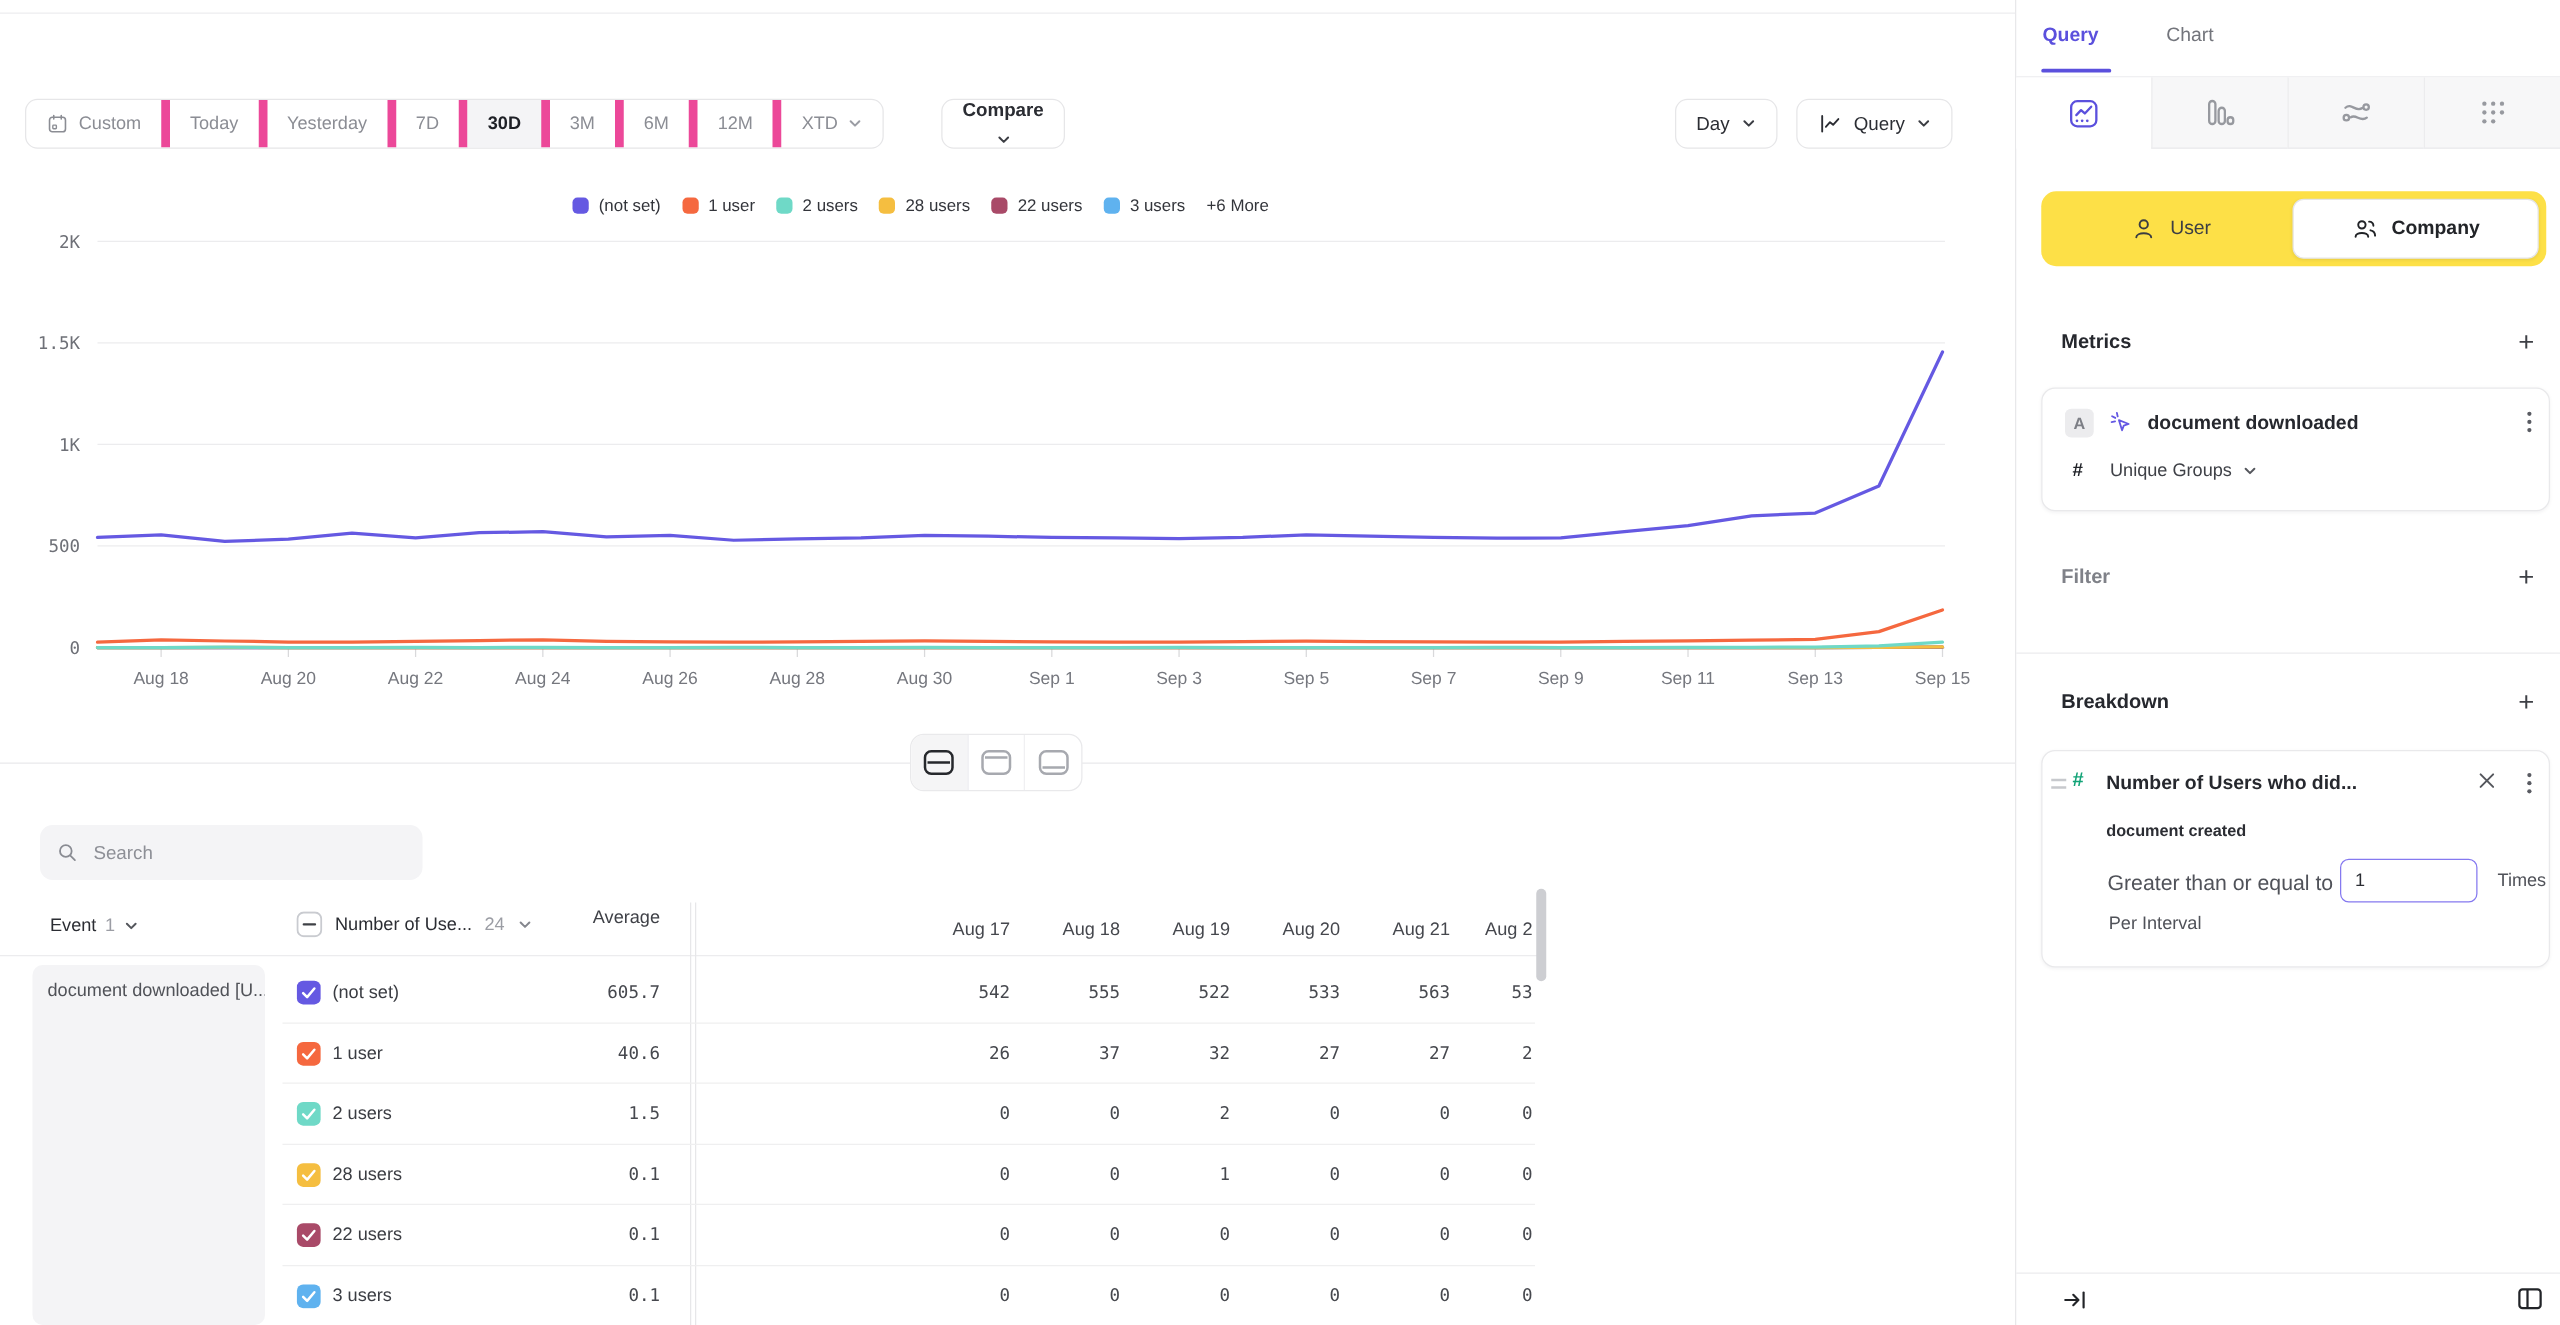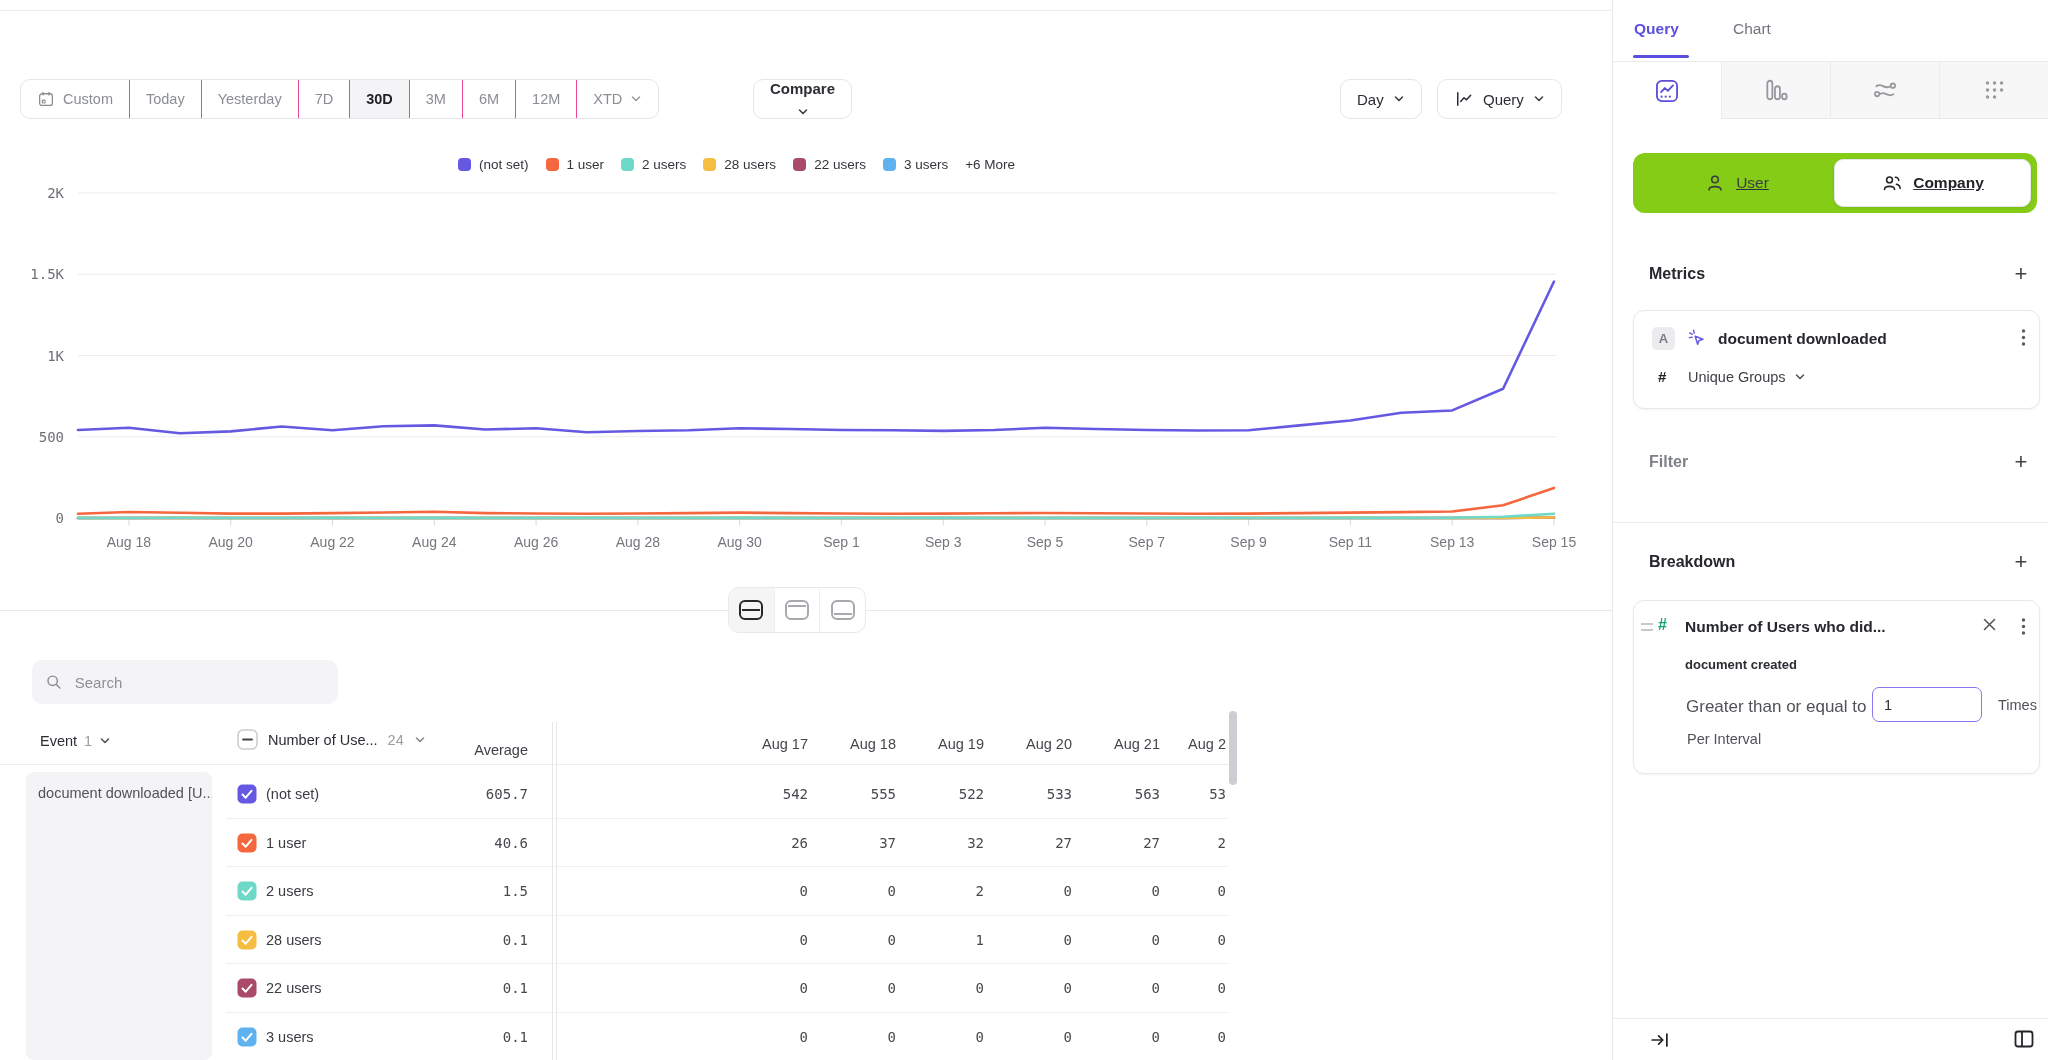--- a/index.html
+++ b/index.html
@@ -5,21 +5,21 @@
   html,body{margin:0;padding:0;background:#fff;}
   #app{position:relative;width:2048px;height:1060px;background:#fff;overflow:hidden;
        font-family:"Liberation Sans",sans-serif;color:#2f3138;}
   svg{display:block;}
   
   .hairline{position:absolute;top:10px;left:0;width:2048px;height:1px;background:#ededef;}
   
   .range-control{position:absolute;top:79px;left:20px;height:40px;display:flex;align-items:stretch;
       border:1px solid #e6e6e8;border-radius:10px;overflow:hidden;background:#fff;box-sizing:border-box;}
   .range-btn{display:flex;align-items:center;gap:8px;padding:0 16px;font-size:14.5px;color:#8b8d94;
-      border-right:1px solid #ec4899;cursor:default;white-space:nowrap;}
+      border-right:7px solid #ec4899;cursor:default;white-space:nowrap;}
   .range-btn:last-child{border-right:none;}
   .range-btn.active{background:#f4f4f6;color:#1e2026;font-weight:bold;}
   .btn{position:absolute;top:79px;height:40px;border:1px solid #e6e6e8;border-radius:10px;background:#fff;
       display:flex;align-items:center;gap:9px;font-size:15px;color:#2b2d33;padding:0 16px;box-sizing:border-box;}
   .btn.bold{font-weight:bold;flex-direction:column;}
   
   .legend{position:absolute;top:157px;left:458px;display:flex;gap:17px;align-items:center;
       font-size:13.5px;color:#33353b;}
   .legend-item{display:flex;align-items:center;}
   .legend-item .sw{width:13px;height:13px;border-radius:4px;margin-right:8px;flex:none;}
@@ -44,21 +44,21 @@
   .search input{border:none;background:transparent;outline:none;font-size:15px;color:#2b2d33;width:100%;
       font-family:"Liberation Sans",sans-serif;}
   .search input::placeholder{color:#8d8f96;}
   
   .mono{font-family:"DejaVu Sans Mono",monospace;}
   .thead{position:absolute;top:722px;left:0;width:1612px;height:43px;font-size:14.5px;color:#2b2d33;}
   .thead-line{position:absolute;top:764px;left:0;width:1236px;height:1px;background:#ececee;}
   .event-h{position:absolute;left:40px;top:11px;display:flex;gap:7px;align-items:center;}
   .count{color:#9b9da4;}
   .series-h{position:absolute;left:237px;top:7px;display:flex;gap:10px;align-items:center;}
-  .avg-h{position:absolute;left:420px;width:108px;top:20px;text-align:right;color:#3f4147;}
+  .avg-h{position:absolute;left:420px;width:108px;top:4px;text-align:right;color:#3f4147;}
   .dates{position:absolute;left:556px;top:0;width:672px;height:100%;overflow:hidden;}
   .dates-inner{display:flex;height:100%;align-items:center;}
   .dspacer{width:184px;flex:none;}
   .dcell{width:88px;flex:none;text-align:right;padding-right:20px;box-sizing:border-box;color:#45474d;white-space:nowrap;}
   .dcell:last-child{padding-right:42px;width:88px;}
   .vsep1{position:absolute;top:722px;left:552px;width:1px;height:338px;background:#e7e7e9;}
   .vsep2{position:absolute;top:722px;left:556px;width:1px;height:338px;background:#e7e7e9;}
   .tbody{position:absolute;top:765px;left:0;width:1612px;height:295px;overflow:hidden;}
   .event-cell{position:absolute;left:26px;top:7px;width:186px;height:288px;background:#f4f4f6;border-radius:8px;
       padding:13px 12px;font-size:14.5px;color:#505258;box-sizing:border-box;white-space:nowrap;overflow:hidden;}
@@ -74,22 +74,22 @@
   .panel{position:absolute;left:1612px;top:0;width:436px;height:1060px;background:#fff;border-left:1px solid #e8e8ea;box-sizing:border-box;}
   .ptab{position:absolute;top:20px;font-size:15.5px;}
   .ptab.query{left:21px;color:#5b50dd;font-weight:bold;}
   .ptab.chart{left:120px;color:#73757c;}
   .ptab-underline{position:absolute;top:55px;left:20px;width:56px;height:3px;border-radius:2px;background:#5b50dd;}
   .ptab-divider{position:absolute;top:61px;left:0;width:100%;height:1px;background:#ececee;}
   .ct-row{position:absolute;top:62px;left:0;width:435px;height:57px;display:flex;}
   .ct{flex:1;display:flex;align-items:center;justify-content:center;background:#f7f7f8;
       border-bottom:1px solid #e9e9eb;border-left:1px solid #ececee;box-sizing:border-box;}
   .ct.active{background:#fff;border-bottom:none;border-left:none;}
-  .entity{position:absolute;top:153px;left:20px;width:404px;height:60px;background:#84cc16;border-radius:12px;
-      display:flex;padding:6px;box-sizing:border-box;text-decoration:underline;}
+  .entity{position:absolute;top:153px;left:20px;width:404px;height:60px;background:#fde047;border-radius:12px;
+      display:flex;padding:6px;box-sizing:border-box;}
   .ehalf{flex:1;display:flex;align-items:center;justify-content:center;gap:10px;font-size:15.5px;color:#3c3e44;border-radius:9px;}
   .ehalf.selected{background:#fff;border:1px solid #e5e5e7;box-shadow:0 1px 3px rgba(20,20,30,.09);font-weight:bold;color:#222428;}
   .sec{position:absolute;left:36px;font-size:16px;font-weight:bold;color:#26282e;}
   .sec.gray{color:#7f8188;}
   .plus{position:absolute;right:16px;width:22px;text-align:center;font-size:22px;color:#3e4046;line-height:22px;}
   .card{position:absolute;left:20px;right:8px;border:1px solid #e9e9eb;border-radius:11px;background:#fff;
       box-shadow:0 1px 3px rgba(25,25,35,.05);}
   .mcard{top:310px;height:97px;}
   .badgeA{position:absolute;left:18px;top:16px;width:23px;height:23px;background:#ececee;border-radius:5px;
       color:#7d7f86;font-size:13px;font-weight:bold;text-align:center;line-height:23px;}

